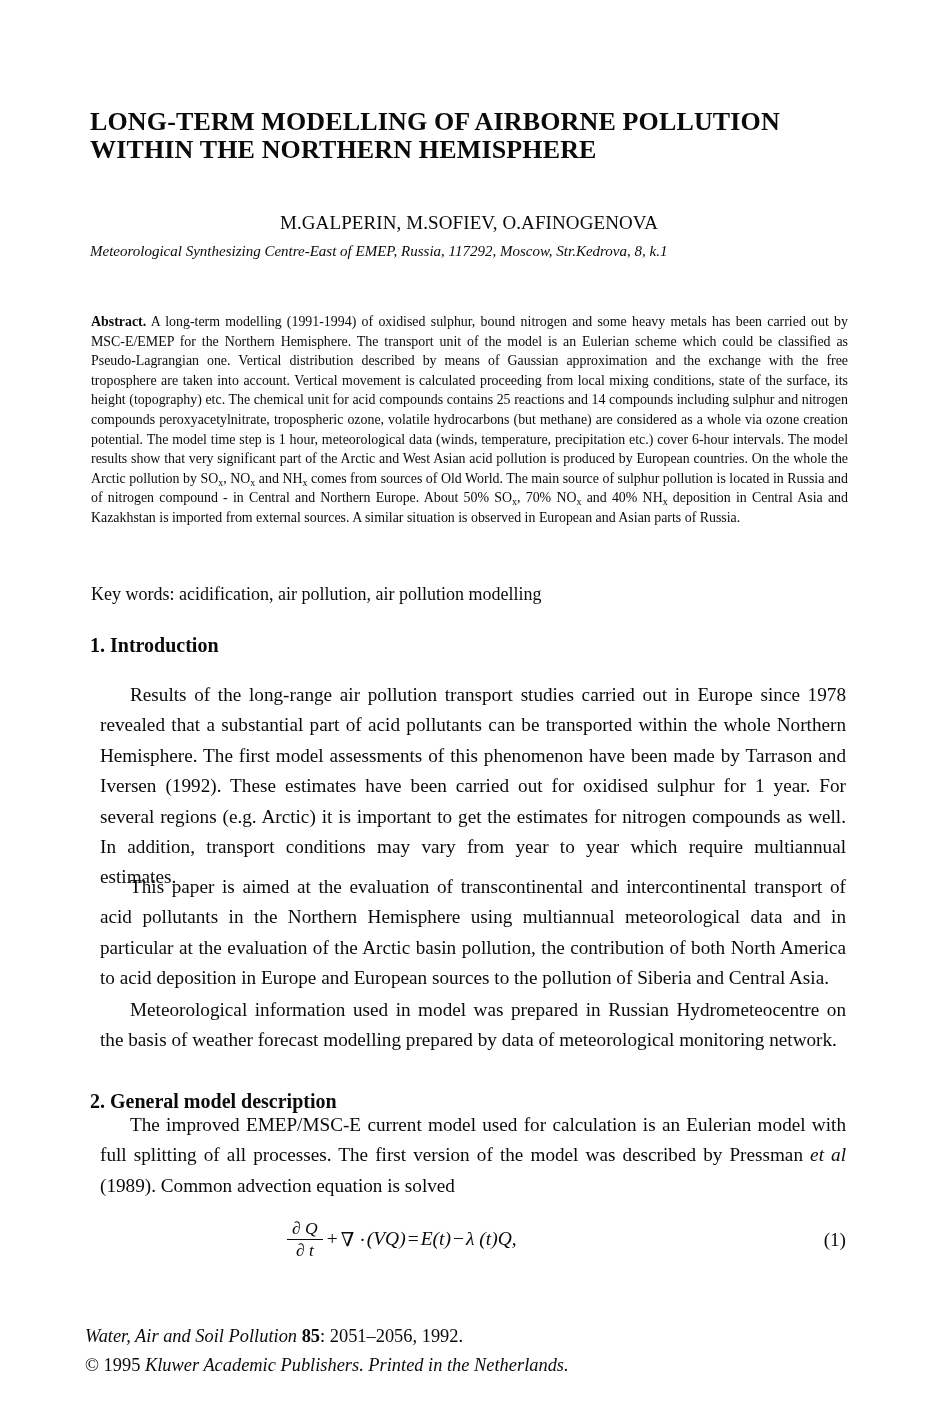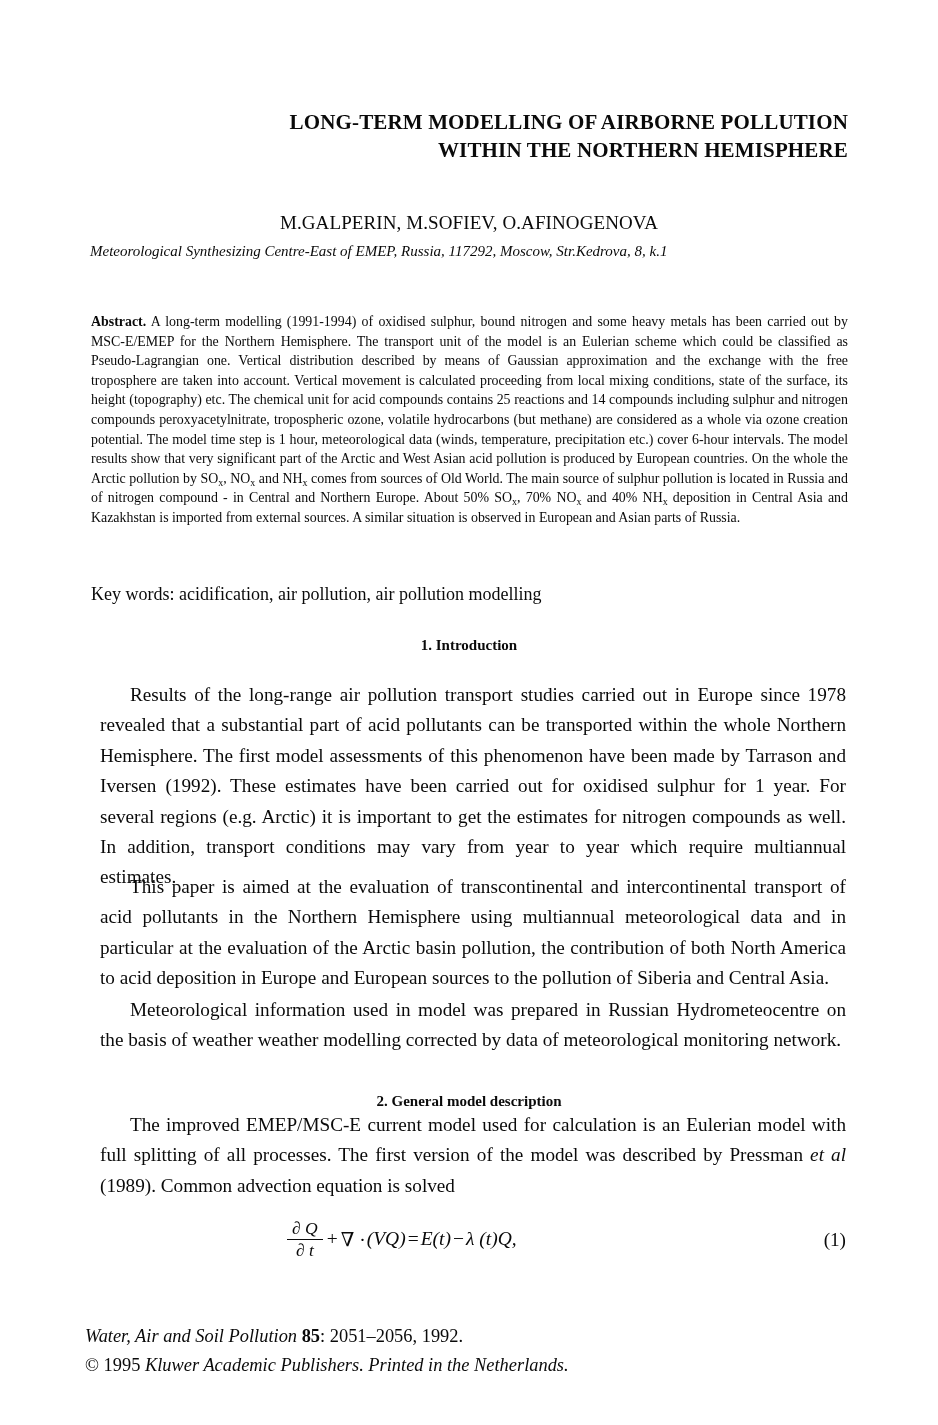--- a/index.html
+++ b/index.html
@@ -22,23 +22,23 @@
     width: 938px;
     height: 1425px;
   }
 
   
   .title {
     position: absolute;
     left: 90px;
     top: 108px;
     width: 758px;
-    text-align: right;
+    text-align: left;
     font-weight: bold;
-    font-size: 21px;
+    font-size: 26px;
     line-height: 28px;
     letter-spacing: 0.15px;
   }
   .title-line { display: block; }
 
   .authors {
     position: absolute;
     left: 90px;
     top: 210px;
     width: 758px;
@@ -78,23 +78,23 @@
     width: 757px;
     font-size: 18px;
     line-height: 19.6px;
   }
 
   
   .section-heading {
     position: absolute;
     left: 90px;
     width: 758px;
-    text-align: center;
+    text-align: left;
     font-weight: bold;
-    font-size: 15px;
+    font-size: 20px;
     line-height: 26px;
   }
   #heading-introduction { top: 632px; }
   #heading-general-model { top: 1088px; }
 
   
   .body-par {
     position: absolute;
     left: 100px;
     width: 746px;
@@ -197,21 +197,21 @@
   </div>
 
   <div class="keywords">Key words: acidification, air pollution, air pollution modelling</div>
 
   <div class="section-heading" id="heading-introduction">1. Introduction</div>
 
   <div class="body-par" id="par-1">Results of the long-range air pollution transport studies carried out in Europe since 1978 revealed that a substantial part of acid pollutants can be transported within the whole Northern Hemisphere. The first model assessments of this phenomenon have been made by Tarrason and Iversen (1992). These estimates have been carried out for oxidised sulphur for 1 year. For several regions (e.g. Arctic) it is important to get the estimates for nitrogen compounds as well. In addition, transport conditions may vary from year to year which require multiannual estimates.</div>
 
   <div class="body-par" id="par-2">This paper is aimed at the evaluation of transcontinental and intercontinental transport of acid pollutants in the Northern Hemisphere using multiannual meteorological data and in particular at the evaluation of the Arctic basin pollution, the contribution of both North America to acid deposition in Europe and European sources to the pollution of Siberia and Central Asia.</div>
 
-  <div class="body-par" id="par-3">Meteorological information used in model was prepared in Russian Hydrometeocentre on the basis of weather weather modelling corrected by data of meteorological monitoring network.</div>
+  <div class="body-par" id="par-3">Meteorological information used in model was prepared in Russian Hydrometeocentre on the basis of weather forecast modelling prepared by data of meteorological monitoring network.</div>
 
   <div class="section-heading" id="heading-general-model">2. General model description</div>
 
   <div class="body-par" id="par-4"><span>The improved EMEP/MSC-E current model used for calculation is an Eulerian model with full splitting of all processes. The first version of the model was described by Pressman </span><i>et al</i><span> (1989). Common advection equation is solved</span></div>
 
   <div class="equation-row">
     <div class="equation-body">
       <span class="frac">
         <span class="num">∂ Q</span>
         <span class="den">∂ t</span>

